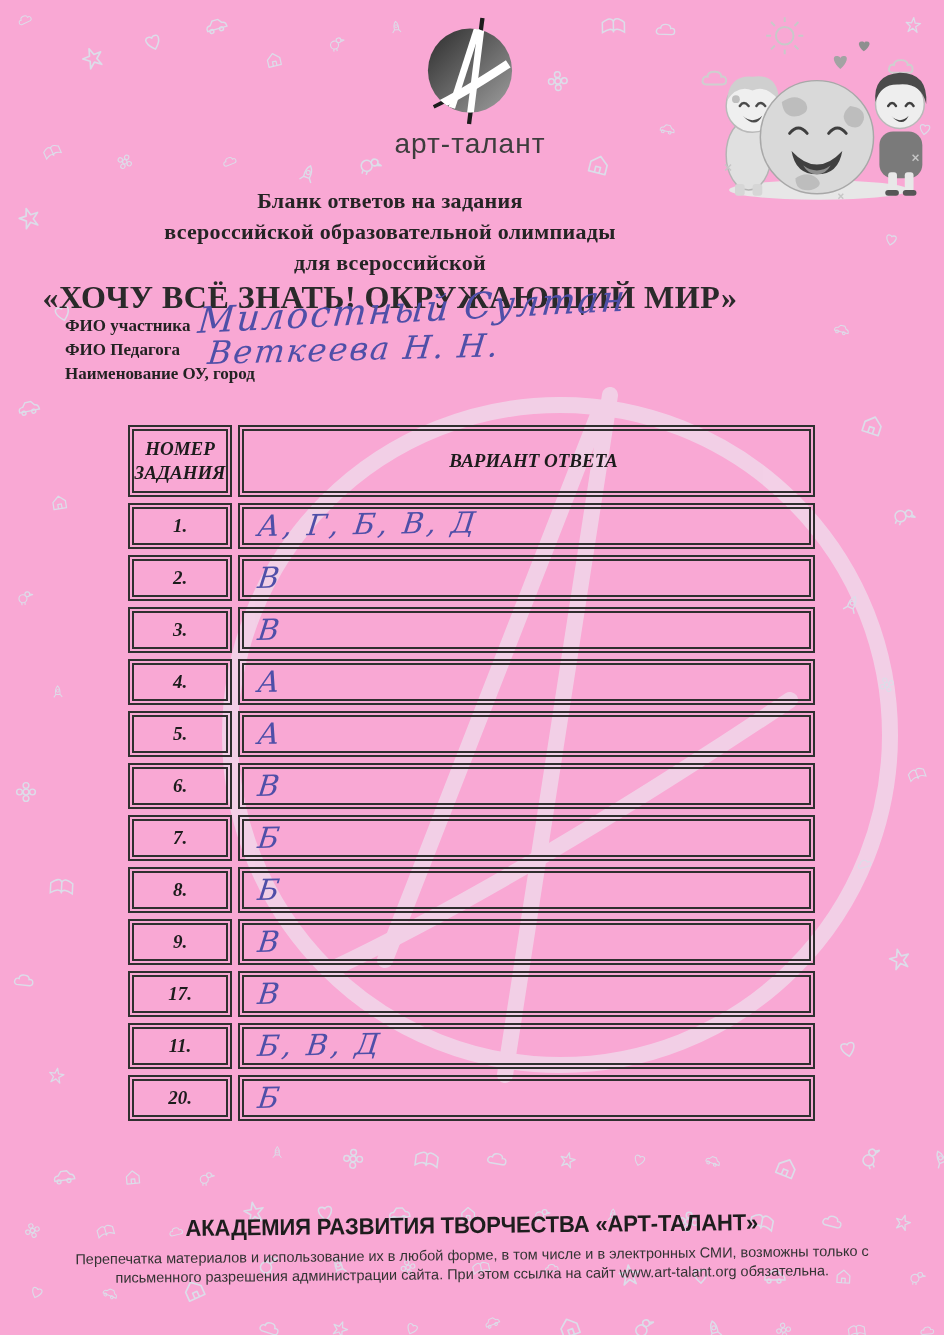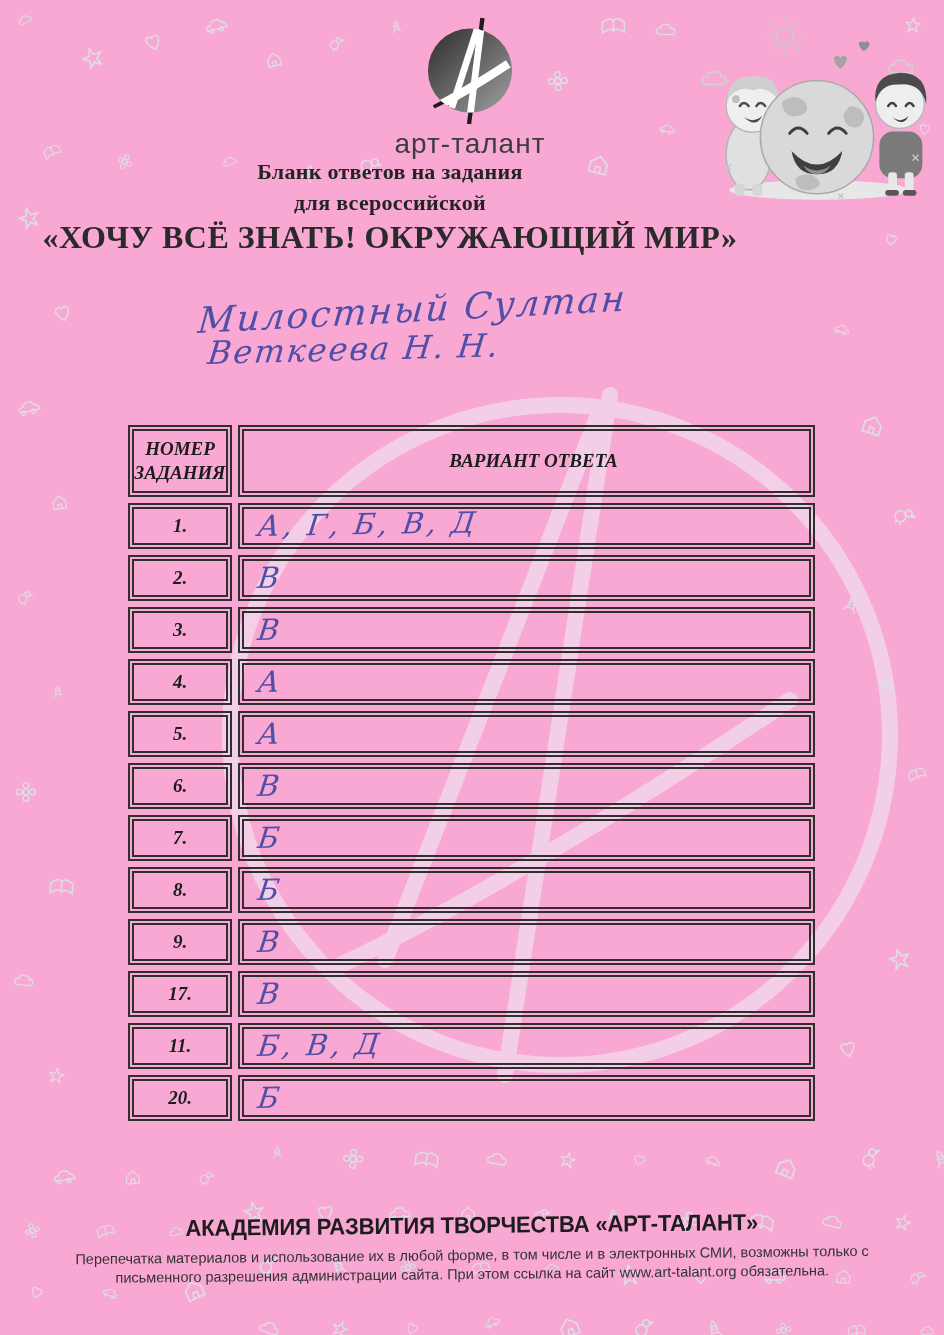--- a/index.html
+++ b/index.html
@@ -12,21 +12,21 @@
 
   
   .logo-wrap{position:absolute; left:420px; top:16px; width:100px; height:110px;}
   .brand{
     position:absolute; left:340px; top:128px; width:260px; text-align:center;
     font-family:"Liberation Sans", sans-serif; font-size:28px; font-weight:500;
     color:#3d3d3d; letter-spacing:1px;
   }
   .kids-wrap{position:absolute; left:692px; top:8px; width:244px; height:196px;}
 
-  .titles{position:absolute; left:0; top:156px; width:780px; text-align:center;}
+  .titles{position:absolute; left:0; top:185px; width:780px; text-align:center;}
   .title-line{font-size:22px; font-weight:bold; line-height:31px; color:#242424; letter-spacing:0.3px;}
   .olympiad{
     margin-top:1px; font-size:32px; font-weight:bold; color:#2a2a2a; letter-spacing:0.5px;
   }
 
   
   .form-block{position:absolute; left:65px; top:314px; width:600px;}
   .field-row{height:24px; line-height:24px;}
   .field-label{font-size:17px; font-weight:bold; color:#222;}
   .hand{
@@ -285,24 +285,30 @@
         <g stroke="#c6c6c6" stroke-width="1.5" fill="none">
           <path d="M34,160 l6,6 M40,160 l-6,6"></path>
           <path d="M226,150 l6,6 M232,150 l-6,6"></path>
           <path d="M150,190 l5,5 M155,190 l-5,5"></path>
         </g>
       </svg>
     </div>
 
     <div class="titles">
       <div class="title-line">Бланк ответов на задания</div>
+      <div class="title-line">всероссийской образовательной олимпиады</div>
       <div class="title-line">для всероссийской</div>
       <div class="olympiad">«ХОЧУ ВСЁ ЗНАТЬ! ОКРУЖАЮЩИЙ МИР»</div>
     </div>
 
+    <div class="form-block">
+      <div class="field-row"><span class="field-label">ФИО участника</span></div>
+      <div class="field-row"><span class="field-label">ФИО Педагога</span></div>
+      <div class="field-row"><span class="field-label">Наименование ОУ, город</span></div>
+    </div>
     <span class="hand hw-participant">Милостный Султан</span>
     <span class="hand hw-teacher">Веткеева Н. Н.</span>
 
     <div class="atable">
       <div class="trow hdr">
         <div class="cell num">НОМЕР ЗАДАНИЯ</div>
         <div class="cell ans">ВАРИАНТ ОТВЕТА</div>
       </div>
       <div id="tbody" style="display:flex;flex-direction:column;gap:6px;">
       <div class="trow body-row">

